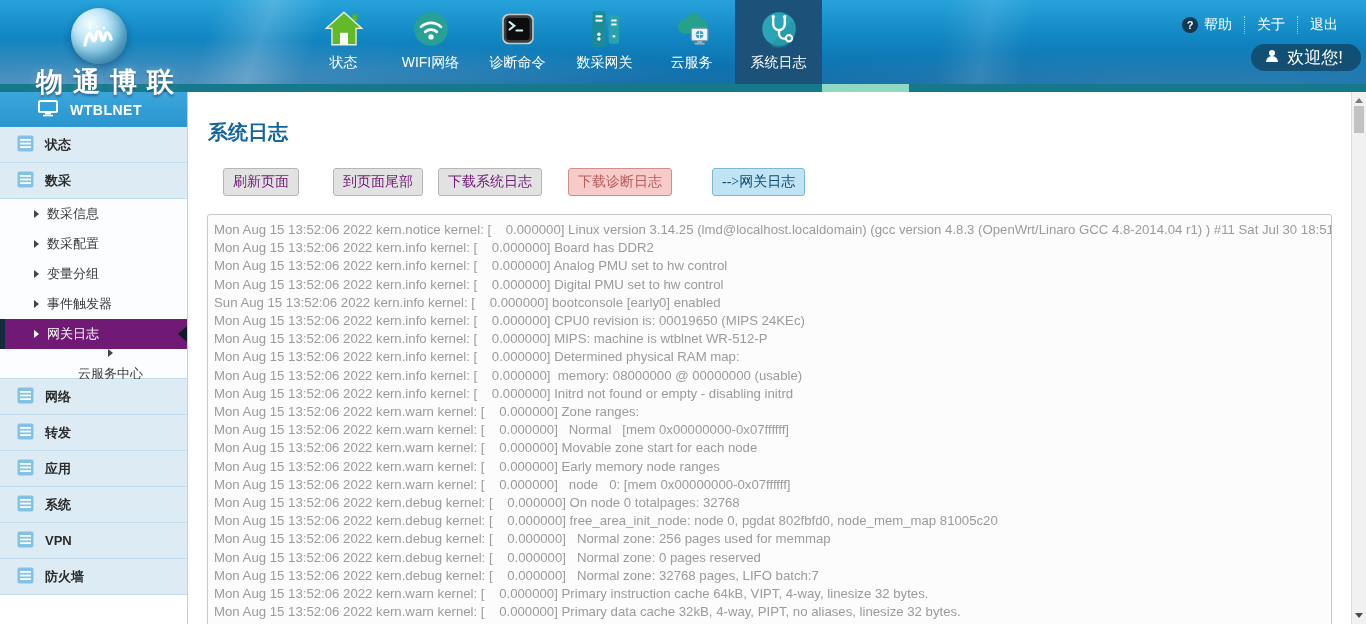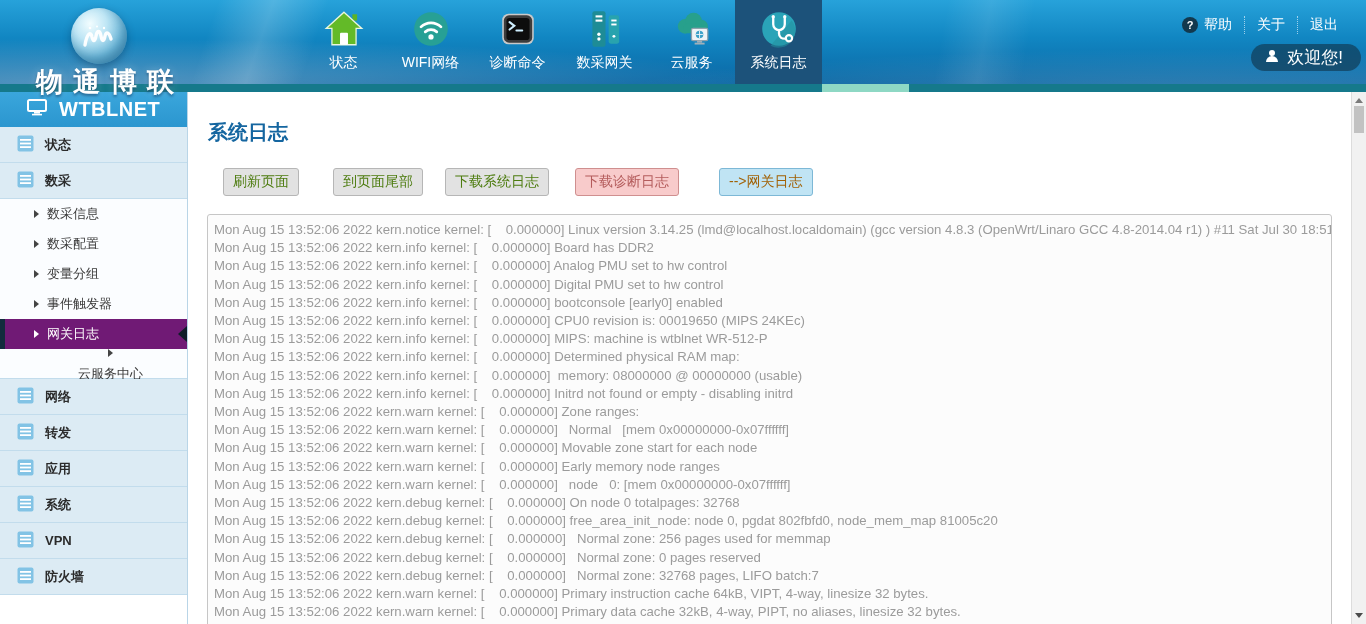--- a/index.html
+++ b/index.html
@@ -45,44 +45,44 @@
     font-weight:bold; display:inline-flex; align-items:center; justify-content:center; }
 
   .welcome-pill { position:absolute; top:44px; right:5px; height:27px; border-radius:14px;
     background:rgba(16,52,75,.62); display:flex; align-items:center; gap:8px; padding:0 18px 0 14px;
     color:#fff; font-size:17px; z-index:4; cursor:pointer; }
 
   
   .sidebar { position:absolute; top:92px; left:0; width:188px; bottom:0; background:#fff;
     border-right:1px solid #b9d5e7; }
   .side-header { height:35px; background:linear-gradient(180deg,#3aa6dc,#2b96cf); display:flex;
-    align-items:center; gap:12px; padding-left:27px; color:#fff; font-size:20px; font-weight:bold;
+    align-items:center; gap:12px; padding-left:38px; color:#fff; font-size:14px; font-weight:bold;
     letter-spacing:.5px; cursor:pointer; }
   .side-item { display:flex; align-items:center; cursor:pointer; position:relative; }
   .side-item.group { height:36px; background:#dcebf4; border-bottom:1px solid #c2dcec; padding-left:17px; gap:11px;
     font-size:13px; font-weight:bold; color:#2b2b2b; }
   .side-item.sub { height:30px; background:#fbfdff; padding-left:34px; gap:8px; font-size:13px; color:#3a3a3a; }
   .side-item.sub.last { border-bottom:1px solid #c2dcec;flex-direction:column; }
   .caret { width:0; height:0; border-left:5px solid #444; border-top:4px solid transparent;
     border-bottom:4px solid transparent; }
   .side-item.sub.active { background:#701a75; color:#fff; }
   .side-item.sub.active .caret { border-left-color:#fff; }
   .side-item.sub.active::before { content:""; position:absolute; left:0; top:0; bottom:0; width:5px; background:#132c3d; }
   .side-item.sub.active::after { content:""; position:absolute; right:0; top:50%; transform:translateY(-50%);
     width:0; height:0; border-right:9px solid #0f1d29; border-top:8px solid transparent; border-bottom:8px solid transparent; }
 
   
   .content { position:absolute; left:189px; top:92px; right:15px; bottom:0; background:#fff; overflow:hidden; }
   .page-title { margin:27px 0 0 19px; font-size:20px; font-weight:bold; color:#1566a0; }
   .btn-row { margin:22px 0 0 34px; display:flex; align-items:center; }
   .btn { font-size:14px; padding:4px 9px; border-radius:3px; cursor:pointer; font-family:inherit; }
-  .btn.grey { background:#e2e2e2; border:1px solid #b6b6b6; color:#4d7c0f; }
+  .btn.grey { background:#e2e2e2; border:1px solid #b6b6b6; color:#701a75; }
   .btn.pink { background:#f8cbcb; border:1px solid #cf8f8f; color:#b45c5c; }
-  .btn.blue { background:#c0e4f4; border:1px solid #7db8d6; color:#a16207; }
-  .btn:nth-child(1){ margin-right:34px; } .btn:nth-child(2){ margin-right:22px; }
+  .btn.blue { background:#c0e4f4; border:1px solid #7db8d6; color:#0c4a6e;font-family:Liberation Serif, serif; }
+  .btn:nth-child(1){ margin-right:34px; } .btn:nth-child(2){ margin-right:15px; }
   .btn:nth-child(3){ margin-right:26px; } .btn:nth-child(4){ margin-right:40px; }
 
   .log-box { margin:18px 0 0 18px; width:1125px; height:600px; border:1px solid #c6c6c6; border-radius:3px;
     background:#fcfcfc; padding:6px 0 0 6px; overflow:hidden; }
   .log-line { font-size:13.2px; line-height:18.2px; color:#9b9b9b; white-space:pre; }
 
   
   .scrollbar { position:absolute; right:0; top:92px; bottom:0; width:15px; background:#f1f1f1;
     border-left:1px solid #dcdcdc; }
   .sb-up { position:absolute; top:6px; left:50%; transform:translateX(-50%); width:0; height:0;
@@ -361,21 +361,21 @@
       <button class="btn grey">到页面尾部</button>
       <button class="btn grey">下载系统日志</button>
       <button class="btn pink">下载诊断日志</button>
       <button class="btn blue">--&gt;网关日志</button>
     </div>
     <div class="log-box">
         <div class="log-line">Mon Aug 15 13:52:06 2022 kern.notice kernel: [    0.000000] Linux version 3.14.25 (lmd@localhost.localdomain) (gcc version 4.8.3 (OpenWrt/Linaro GCC 4.8-2014.04 r1) ) #11 Sat Jul 30 18:51:3</div>
         <div class="log-line">Mon Aug 15 13:52:06 2022 kern.info kernel: [    0.000000] Board has DDR2</div>
         <div class="log-line">Mon Aug 15 13:52:06 2022 kern.info kernel: [    0.000000] Analog PMU set to hw control</div>
         <div class="log-line">Mon Aug 15 13:52:06 2022 kern.info kernel: [    0.000000] Digital PMU set to hw control</div>
-        <div class="log-line">Mon Aug 15 13:52:06 2022 kern.info kernel: [    0.000000] bootconsole [early0] enabled</div>
+        <div class="log-line">Sun Aug 15 13:52:06 2022 kern.info kernel: [    0.000000] bootconsole [early0] enabled</div>
         <div class="log-line">Mon Aug 15 13:52:06 2022 kern.info kernel: [    0.000000] CPU0 revision is: 00019650 (MIPS 24KEc)</div>
         <div class="log-line">Mon Aug 15 13:52:06 2022 kern.info kernel: [    0.000000] MIPS: machine is wtblnet WR-512-P</div>
         <div class="log-line">Mon Aug 15 13:52:06 2022 kern.info kernel: [    0.000000] Determined physical RAM map:</div>
         <div class="log-line">Mon Aug 15 13:52:06 2022 kern.info kernel: [    0.000000]  memory: 08000000 @ 00000000 (usable)</div>
         <div class="log-line">Mon Aug 15 13:52:06 2022 kern.info kernel: [    0.000000] Initrd not found or empty - disabling initrd</div>
         <div class="log-line">Mon Aug 15 13:52:06 2022 kern.warn kernel: [    0.000000] Zone ranges:</div>
         <div class="log-line">Mon Aug 15 13:52:06 2022 kern.warn kernel: [    0.000000]   Normal   [mem 0x00000000-0x07ffffff]</div>
         <div class="log-line">Mon Aug 15 13:52:06 2022 kern.warn kernel: [    0.000000] Movable zone start for each node</div>
         <div class="log-line">Mon Aug 15 13:52:06 2022 kern.warn kernel: [    0.000000] Early memory node ranges</div>
         <div class="log-line">Mon Aug 15 13:52:06 2022 kern.warn kernel: [    0.000000]   node   0: [mem 0x00000000-0x07ffffff]</div>

